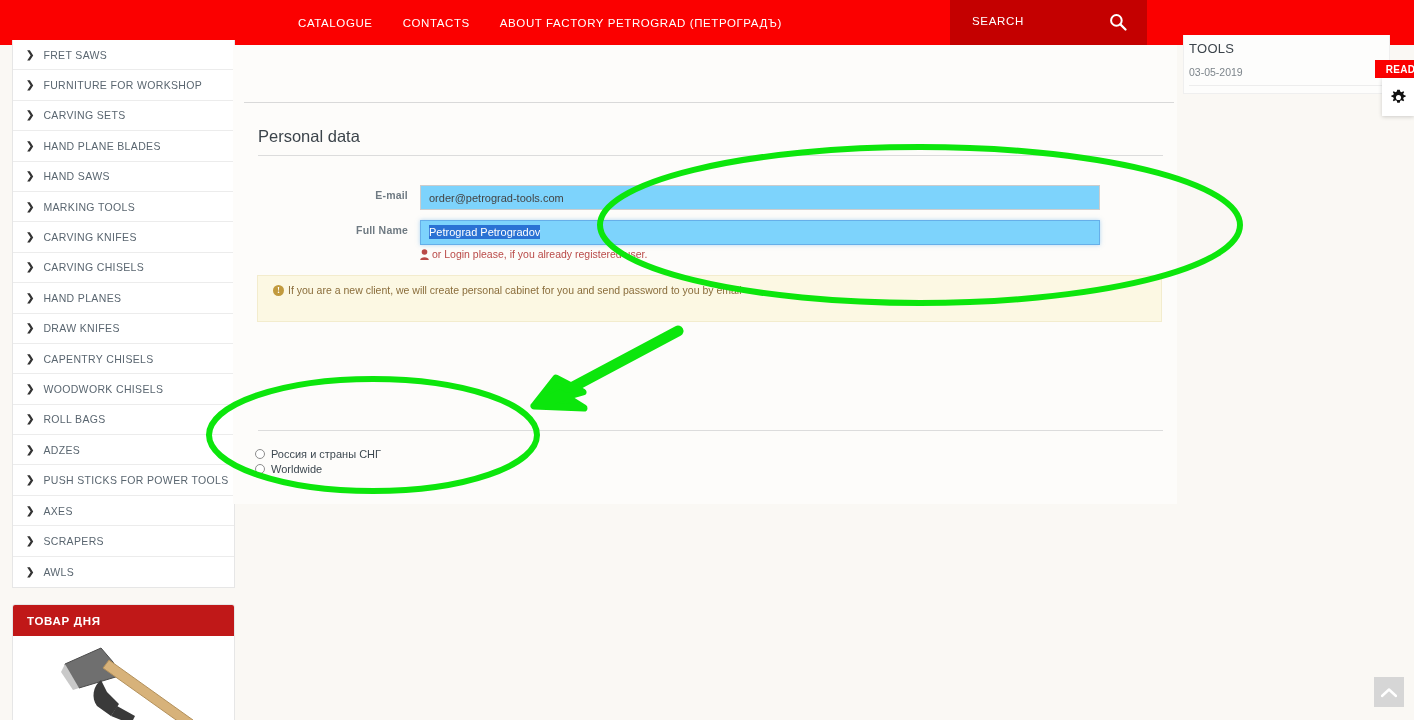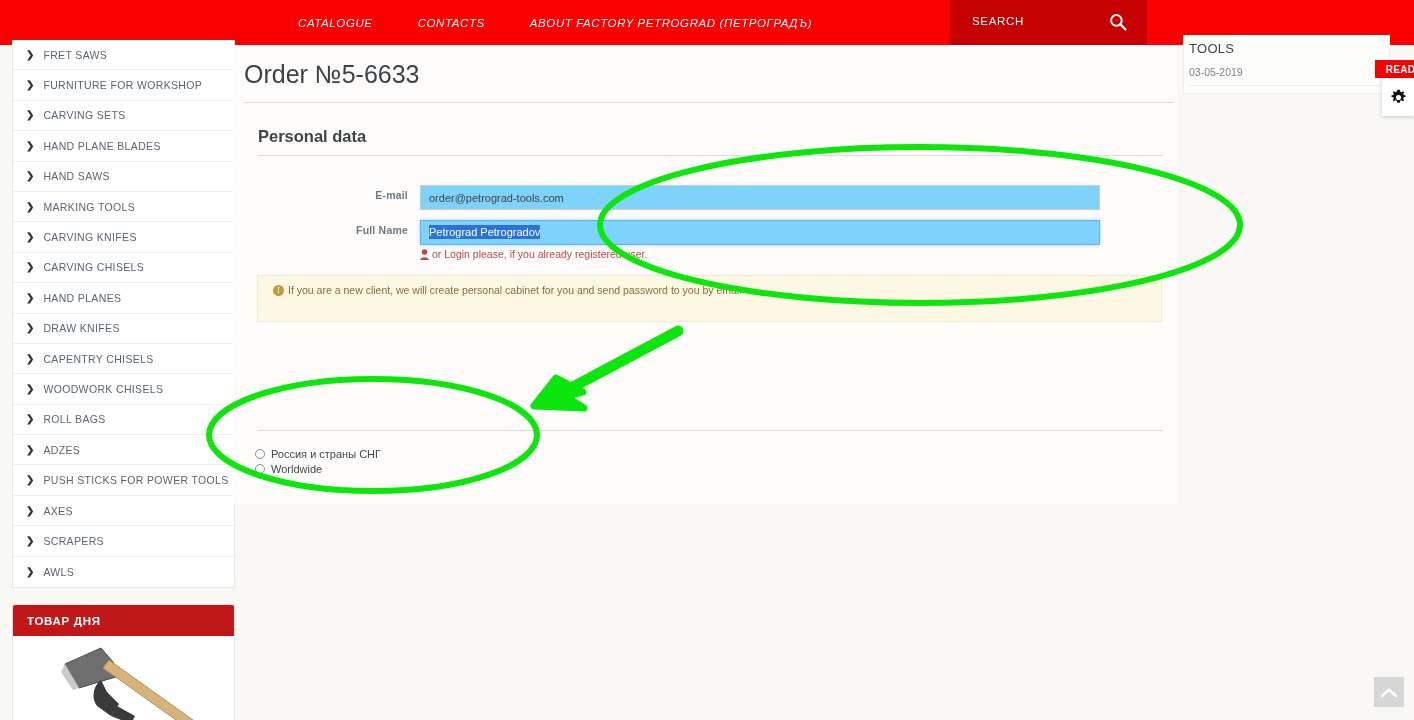--- a/index.html
+++ b/index.html
@@ -14,21 +14,21 @@
   
   .topbar {
     position: absolute; left: 0; top: 0; width: 1414px; height: 45px;
     background: #fb0000;
   }
   .topbar-inner {
     position: absolute; left: 233px; top: 0; right: 0; height: 45px;
   }
   .nav {
     position: absolute; left: 65px; top: 0; height: 45px;
-    display: flex; align-items: center; gap: 45px; font-style: italic;
+    display: flex; align-items: center; gap: 30px;
   }
   .nav-item {
     color: #ffffff; font-size: 11.5px; letter-spacing: .6px;
     font-weight: 400; white-space: nowrap; cursor: pointer;
   }
   .searchbox {
     position: absolute; left: 717px; top: 0; width: 197px; height: 45px;
     background: #c40000; cursor: text;
   }
   .searchbox .sx-label {
@@ -83,21 +83,21 @@
   .order-title {
     position: absolute; left: 11px; top: 15px;
     font-size: 25px; color: #3b434a; font-weight: 400;
   }
   .hr-top {
     position: absolute; left: 11px; top: 57px; width: 930px; height: 1px;
     background: #d9d9d9;
   }
   .sec-title {
     position: absolute; left: 25px; font-size: 16.5px; color: #3c444b;
-    font-weight: 700;
+    font-weight: 400;
   }
   .sec-rule {
     position: absolute; left: 25px; width: 905px; height: 1px; background: #dcdcdc;
   }
 
   .form-row { position: absolute; height: 25px; }
   .form-label {
     position: absolute; left: 0; top: 4px; width: 160px; text-align: right;
     font-size: 10.5px; color: #6f7a82; font-weight: bold; letter-spacing: .2px;
   }
@@ -308,21 +308,20 @@
         <path d="M12 22 L48 6 L60 20 L66 34 L26 46 L14 34 Z" fill="#6f6f6f" stroke="#4b4b4b" stroke-width="1"></path>
         <path d="M12 22 L26 46 L20 48 L8 30 Z" fill="#c9c9c9"></path>
         <path d="M56 18 L140 78 L133 85 L50 26 Z" fill="#d7b27a" stroke="#b3915c" stroke-width="1"></path>
         <path d="M48 38 C40 44 38 56 44 64 L58 74 L66 62 L54 50 Z" fill="#3a3a3a"></path>
         <path d="M58 74 L78 82 L82 74 L64 64 Z" fill="#3a3a3a"></path>
       </svg>
     </div>
   </div>
 
   <div class="main">
-    <div class="order-title">Order №5-6633</div>
     <div class="hr-top"></div>
 
     <div class="sec-title" style="top:82px;">Personal data</div>
     <div class="sec-rule" style="top:110px;"></div>
 
     <div class="form-row" style="left:15px; top:140px; width:860px;">
       <div class="form-label">E-mail</div>
       <input class="form-input" type="text" value="order@petrograd-tools.com" style="">
     </div>
 

